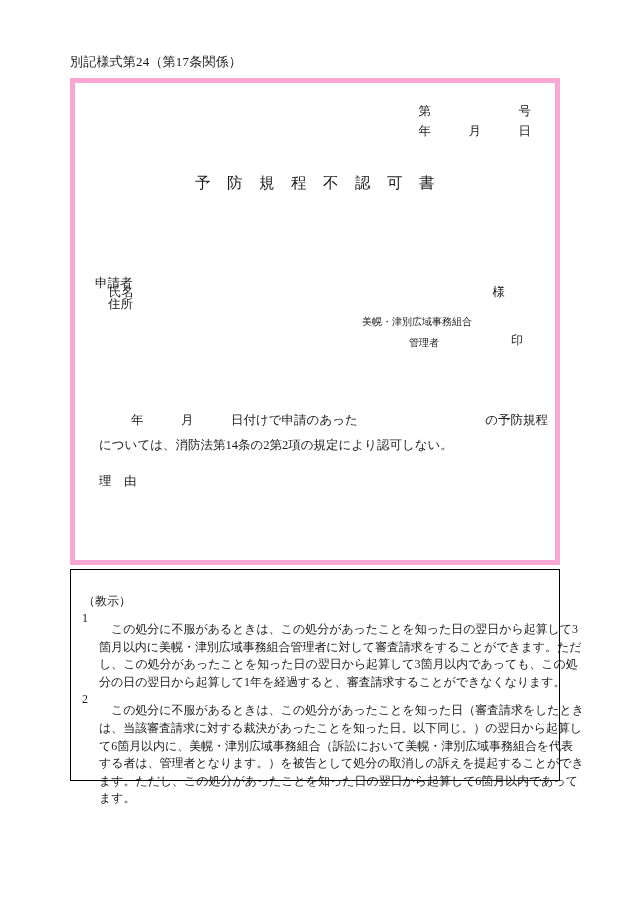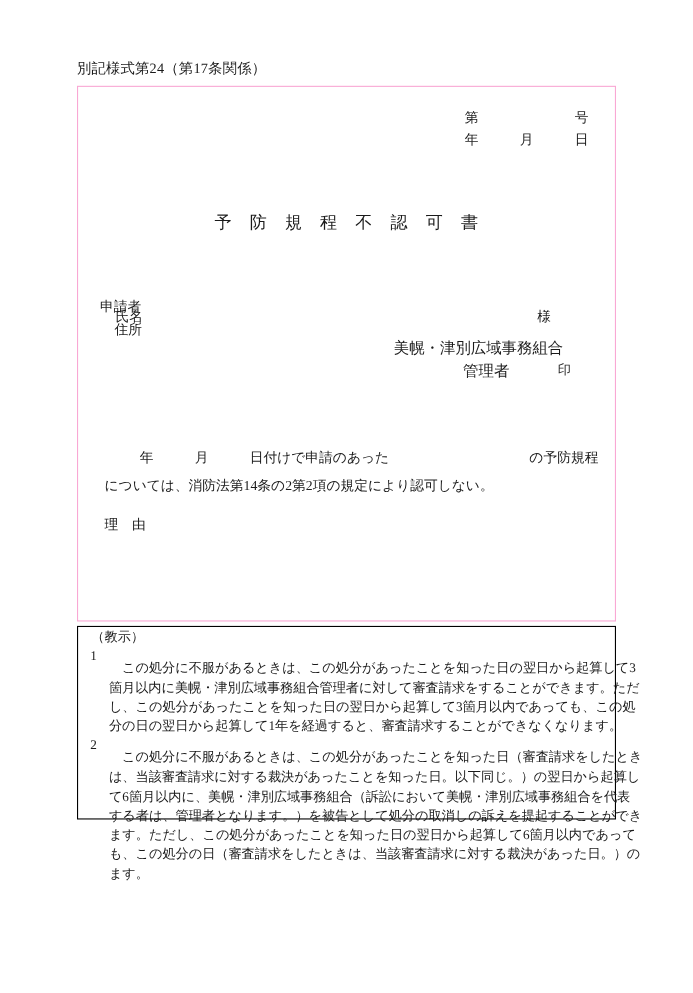--- a/index.html
+++ b/index.html
@@ -29,21 +29,21 @@
     letter-spacing: 0.2px;
     white-space: nowrap;
   }
   
   .main-box {
     position: absolute;
     left: 70px;
     top: 78px;
     width: 490px;
     height: 487px;
-    border: 1px solid #f9a8d4;
+    border: 5px solid #f9a8d4;
     box-sizing: border-box;
   }
   .doc-number-block {
     position: absolute;
     right: 24px;
     top: 18px;
     font-size: 12.5px;
     line-height: 20px;
     text-align: left;
   }
@@ -52,21 +52,20 @@
   }
   .doc-title {
     position: absolute;
     left: 0;
     right: 0;
     top: 90px;
     text-align: center;
     font-size: 15.5px;
     letter-spacing: 0.5px;
     white-space: pre;
-    margin-top: 23px;
   }
   .applicant-block {
     position: absolute;
     left: 20px;
     top: 150px;
     font-size: 12.5px;
     line-height: 21px;
     margin-top: 40px;
   }
   .applicant-label { white-space: pre; }
@@ -86,21 +85,21 @@
     left: 0;
     top: 201px;
     width: 430px;
     text-align: right;
     font-size: 12.5px;
   }
   .issuer-block {
     position: absolute;
     left: 287px;
     top: 228px;
-    font-size: 14px;
+    font-size: 10px;
     line-height: 21px;
   }
   .issuer-org { white-space: pre; }
   .issuer-role-row {
     position: relative;
     padding-left: 14px;
     white-space: pre;
     text-align: center;
   }
   .seal-mark {
@@ -136,24 +135,24 @@
     top: 390px;
     font-size: 12.5px;
     white-space: pre;
   }
   
   .notice-box {
     position: absolute;
     left: 70px;
     top: 569px;
     width: 490px;
-    height: 176px;
+    height: 212px;
     border: 1px solid #000;
     box-sizing: border-box;
-    padding: 0 8px 0 8px;
+    padding: 22px 8px 0 8px;
   }
   .notice-heading {
     font-size: 12px;
     line-height: 18px;
     padding-left: 4px;
     white-space: pre;
   }
   .notice-item {
     display: flex;
     font-size: 12px;
@@ -243,20 +242,19 @@
     </div>
 
     <div class="notice-item">
       <div class="notice-marker">2</div>
       <div class="notice-body">
         <div class="notice-line first-line">　この処分に不服があるときは、この処分があったことを知った日（審査請求をしたとき</div>
         <div class="notice-line">は、当該審査請求に対する裁決があったことを知った日。以下同じ。）の翌日から起算し</div>
         <div class="notice-line">て6箇月以内に、美幌・津別広域事務組合（訴訟において美幌・津別広域事務組合を代表</div>
         <div class="notice-line">する者は、管理者となります。）を被告として処分の取消しの訴えを提起することができ</div>
         <div class="notice-line">ます。ただし、この処分があったことを知った日の翌日から起算して6箇月以内であって</div>
-        <div class="notice-line">も、この処分の日（審査請求をしたときは、当該審査請求に対する裁決があった日。）の</div>
         <div class="notice-line">ます。</div>
       </div>
     </div>
   </div>
 
 
 </div>
 
 </body></html>

